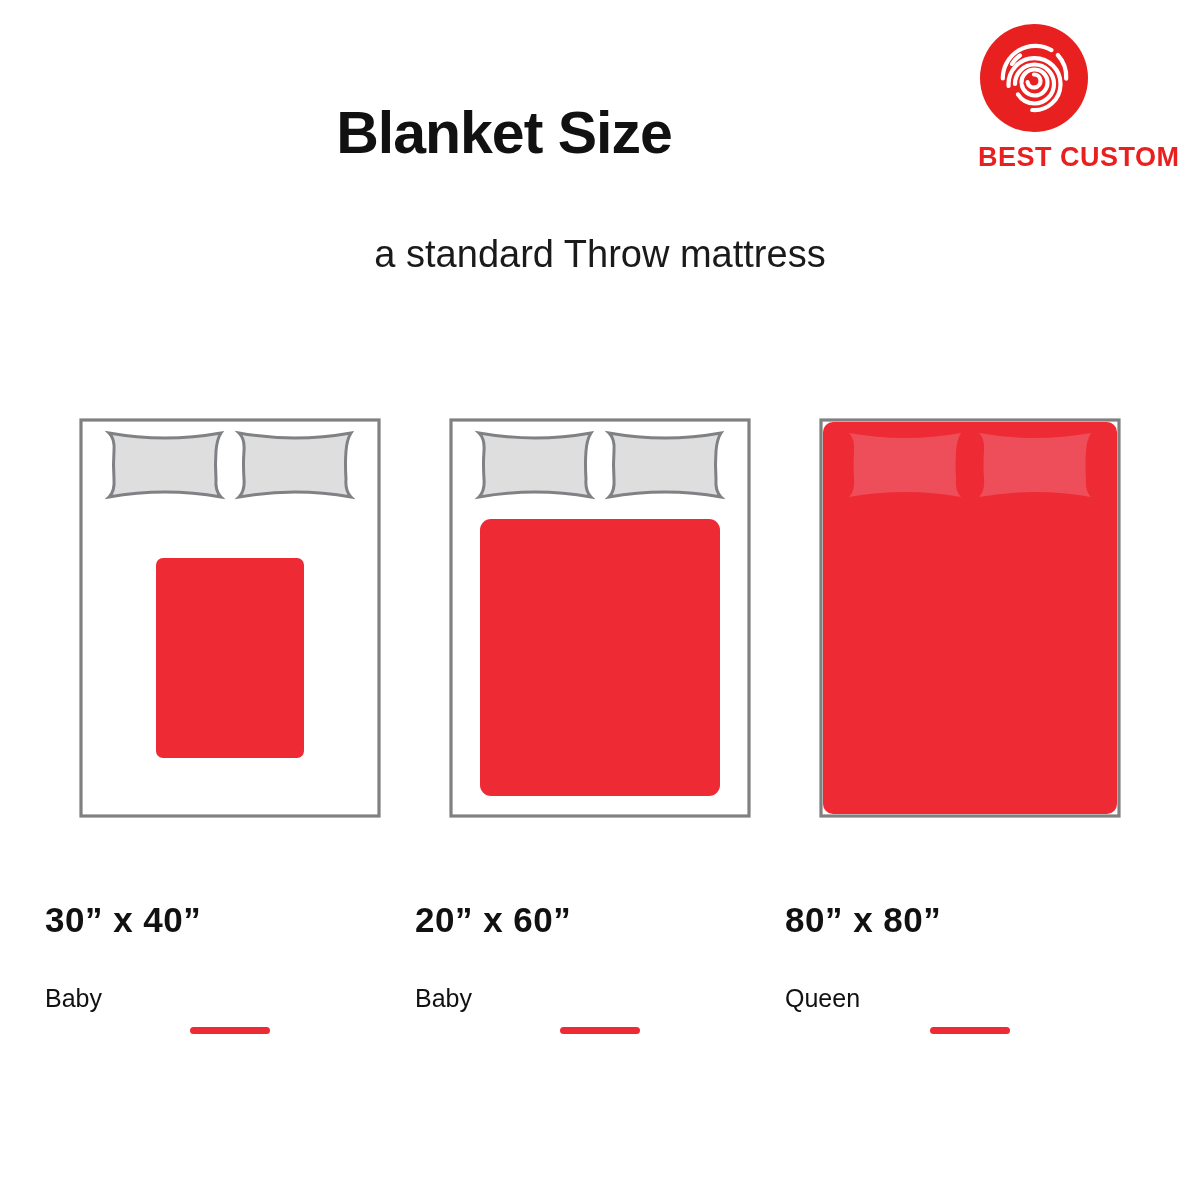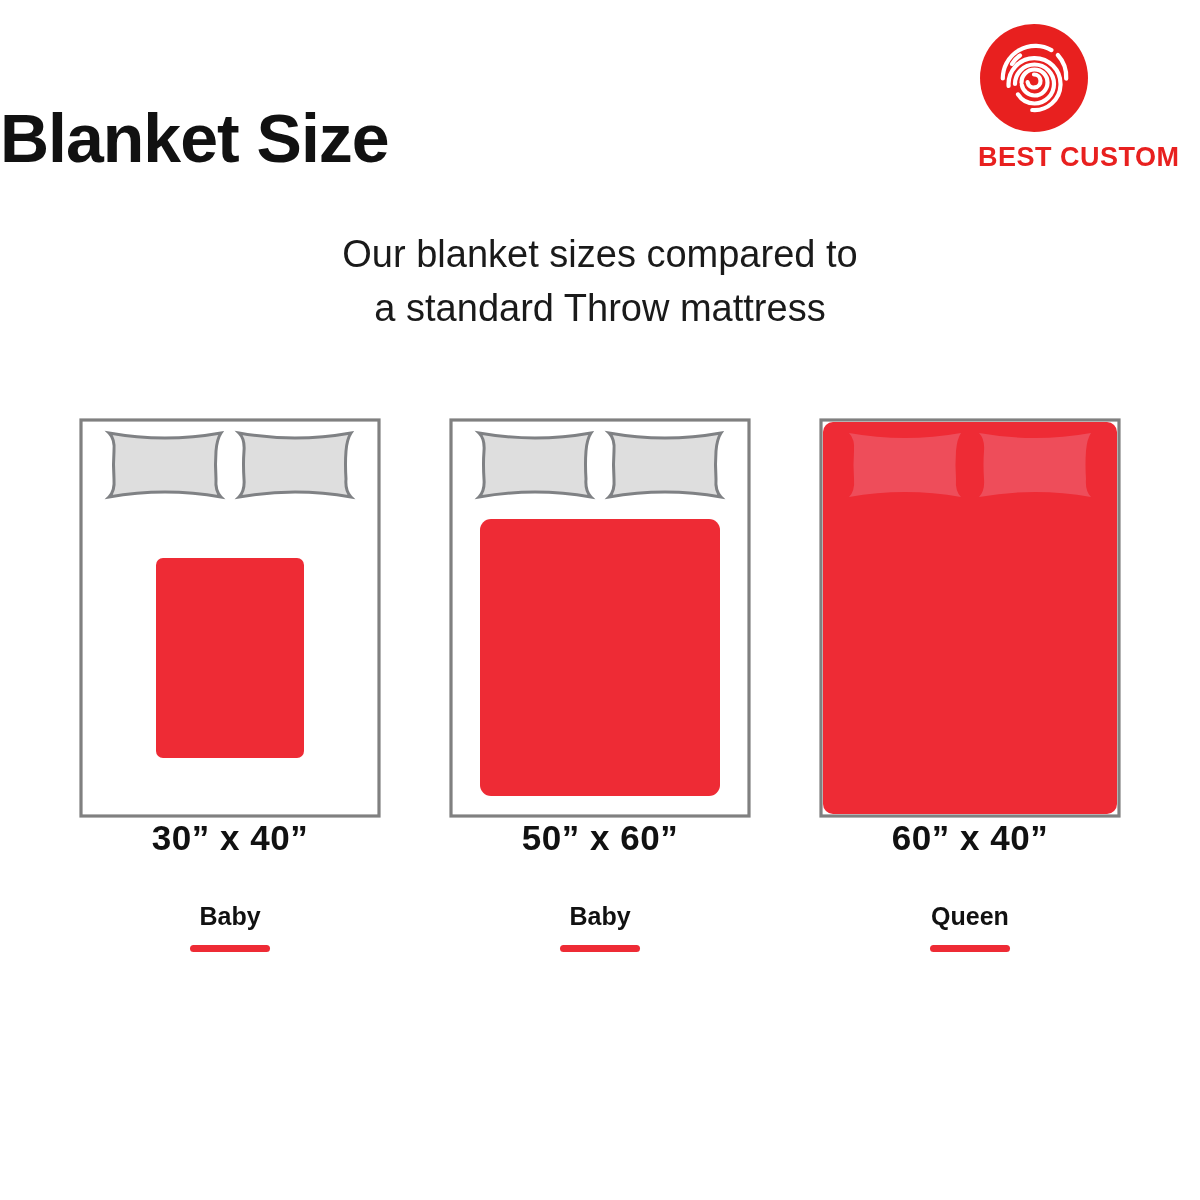--- a/index.html
+++ b/index.html
@@ -41,23 +41,24 @@
     color: #E8201F;
     white-space: nowrap;
   }
 
   
   #title {
     position: absolute;
     top: 104px;
     left: 0;
     width: 1008px;
+    text-align: center;
     font-family: "Liberation Sans", sans-serif;
     font-weight: bold;
-    font-size: 68px;
+    font-size: 59px;
     line-height: 1.0;
     letter-spacing: -1px;
     color: #111111;
   }
   #subtitle {
     position: absolute;
     top: 228px;
     left: 0;
     width: 1200px;
     text-align: center;
@@ -80,33 +81,33 @@
   #col-2 { left: 785px; }
 
   .bed-svg {
     display: block;
     margin: 0 auto;
     width: 302px;
     height: 400px;
   }
 
   .caption {
-    text-align: center;
+    margin-top: 82px;
   }
   .size-label {
     font-family: "Liberation Sans", sans-serif;
     font-weight: bold;
     font-size: 35px;
     letter-spacing: 0.5px;
     color: #111111;
   }
   .name-label {
     margin-top: 44px;
     font-family: "Liberation Sans", sans-serif;
-    font-weight: bold;
+    font-weight: normal;
     font-size: 25px;
     color: #111111;
   }
   .rule {
     margin: 14px auto 0 auto;
     width: 80px;
     height: 7px;
     border-radius: 4px;
     background: #EE2B35;
   }
@@ -128,21 +129,20 @@
         <path d="M24.8 56.4 a32.5 32.5 0 0 1 48.6 -28.3"></path>
         <path d="M79.8 33 a32.5 32.5 0 0 1 8.4 23.6"></path>
       </g>
     </svg>
     <div id="brand-name">BEST CUSTOM</div>
   </div>
 
   <div id="title">Blanket Size</div>
 
   <div id="subtitle">
-    <span class="line">Our blanket sizes compared to</span>
     <span class="line">a standard Throw mattress</span>
   </div>
 
   <div class="bed-col" id="col-0">
     <svg class="bed-svg" viewBox="0 0 302 400">
       <rect x="2" y="2" width="298" height="396" fill="#ffffff" stroke="#808080" stroke-width="3.2"></rect>
       <path d="M30 15 q6 6 5 18 q-1 13 0 28 q1 12 -5 18 q28 -5 56 -5 q28 0 56 5 q-6 -6 -5 -18 q-1 -15 0 -28 q1 -12 5 -18 q-28 5 -56 5 q-28 0 -56 -5 z" fill="#DEDEDE" stroke="#7F8184" stroke-width="3"></path>
       <path d="M160 15 q6 6 5 18 q-1 13 0 28 q1 12 -5 18 q28 -5 56 -5 q28 0 56 5 q-6 -6 -5 -18 q-1 -15 0 -28 q1 -12 5 -18 q-28 5 -56 5 q-28 0 -56 -5 z" fill="#DEDEDE" stroke="#7F8184" stroke-width="3"></path>
       <rect x="77" y="140" width="148" height="200" rx="7" fill="#EE2B35"></rect>
     </svg>
@@ -156,34 +156,34 @@
 
   <div class="bed-col" id="col-1">
     <svg class="bed-svg" viewBox="0 0 302 400">
       <rect x="2" y="2" width="298" height="396" fill="#ffffff" stroke="#808080" stroke-width="3.2"></rect>
       <path d="M30 15 q6 6 5 18 q-1 13 0 28 q1 12 -5 18 q28 -5 56 -5 q28 0 56 5 q-6 -6 -5 -18 q-1 -15 0 -28 q1 -12 5 -18 q-28 5 -56 5 q-28 0 -56 -5 z" fill="#DEDEDE" stroke="#7F8184" stroke-width="3"></path>
       <path d="M160 15 q6 6 5 18 q-1 13 0 28 q1 12 -5 18 q28 -5 56 -5 q28 0 56 5 q-6 -6 -5 -18 q-1 -15 0 -28 q1 -12 5 -18 q-28 5 -56 5 q-28 0 -56 -5 z" fill="#DEDEDE" stroke="#7F8184" stroke-width="3"></path>
       <rect x="31" y="101" width="240" height="277" rx="11" fill="#EE2B35"></rect>
     </svg>
 
     <div class="caption">
-      <div class="size-label">50” x 60”</div>
+      <div class="size-label">20” x 60”</div>
       <div class="name-label">Baby</div>
       <div class="rule"></div>
     </div>
   </div>
 
   <div class="bed-col" id="col-2">
     <svg class="bed-svg" viewBox="0 0 302 400">
       <rect x="2" y="2" width="298" height="396" fill="#ffffff" stroke="#808080" stroke-width="3.2"></rect>
       <rect x="4" y="4" width="294" height="392" rx="10" fill="#EE2B35"></rect>
       <path d="M30 15 q6 6 5 18 q-1 13 0 28 q1 12 -5 18 q28 -5 56 -5 q28 0 56 5 q-6 -6 -5 -18 q-1 -15 0 -28 q1 -12 5 -18 q-28 5 -56 5 q-28 0 -56 -5 z" fill="#EE4D5A"></path>
       <path d="M160 15 q6 6 5 18 q-1 13 0 28 q1 12 -5 18 q28 -5 56 -5 q28 0 56 5 q-6 -6 -5 -18 q-1 -15 0 -28 q1 -12 5 -18 q-28 5 -56 5 q-28 0 -56 -5 z" fill="#EE4D5A"></path>
     </svg>
 
     <div class="caption">
-      <div class="size-label">60” x 40”</div>
+      <div class="size-label">80” x 80”</div>
       <div class="name-label">Queen</div>
       <div class="rule"></div>
     </div>
   </div>
 
 </div>
 
 </body></html>

